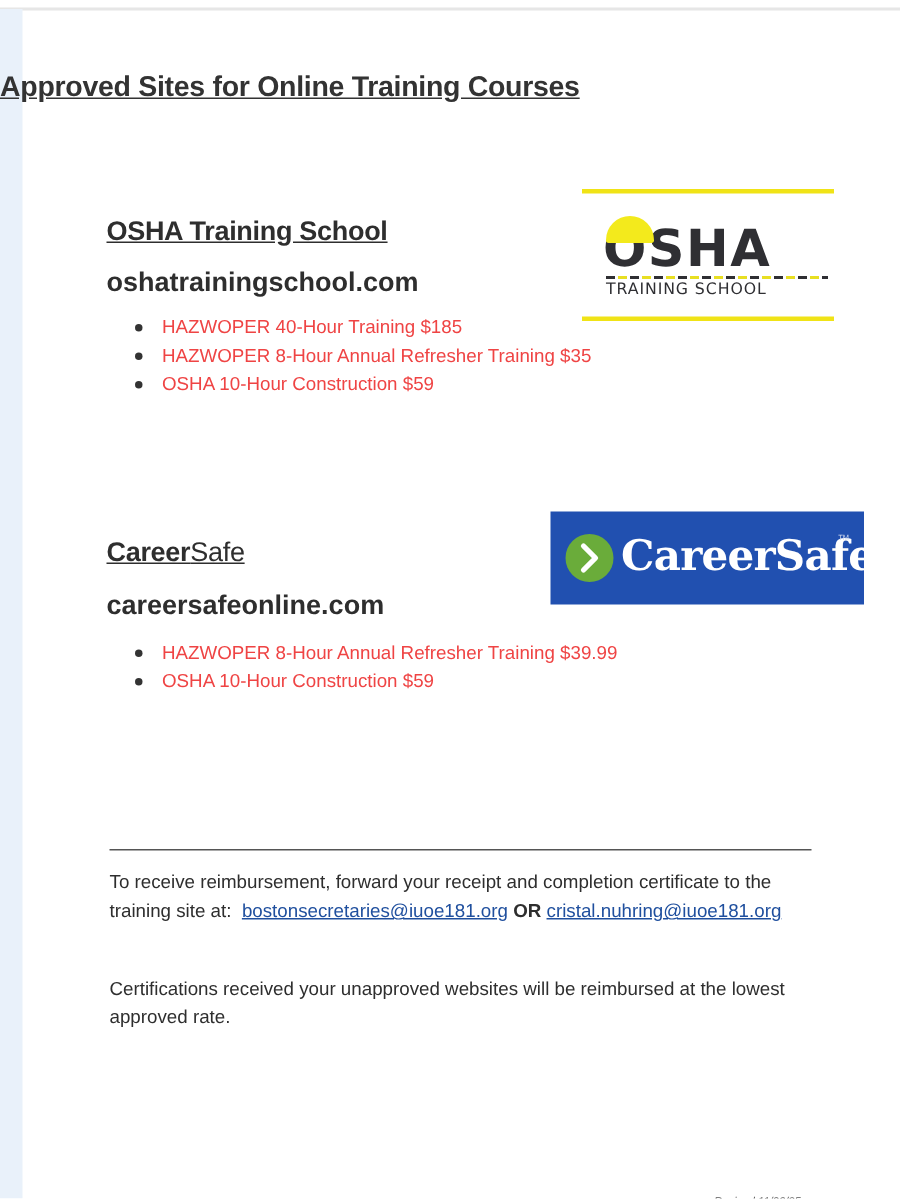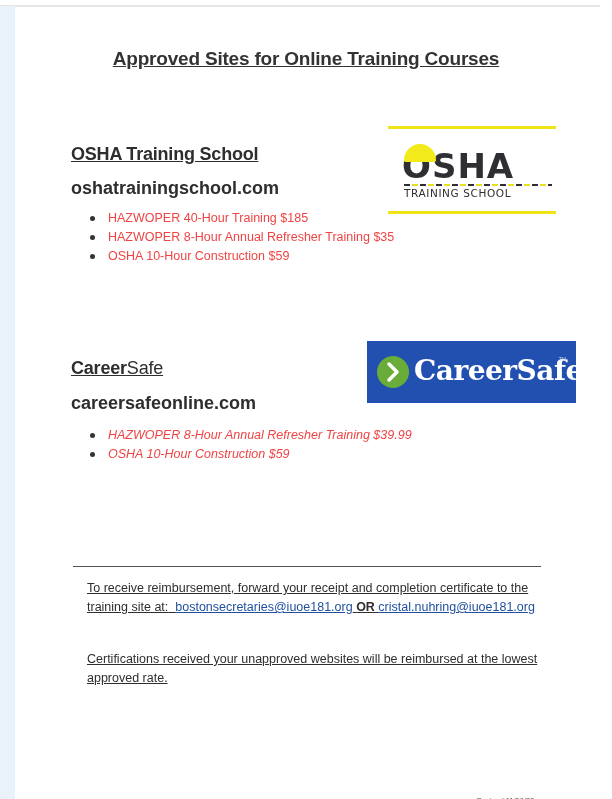--- a/index.html
+++ b/index.html
@@ -12,21 +12,21 @@
     .scan-edge-left {
       position: absolute; left: 0; top: 6px; width: 15px; height: 793px;
       background: #e9f1fa;
     }
     .scan-edge-top {
       position: absolute; left: 0; top: 5px; width: 600px; height: 2px;
       background: #e6e6e6;
     }
     .page-title {
       position: absolute; left: 0; width: 612px; top: 48px;
-      text-align: center; font-size: 19px; font-weight: bold;
+      text-align: left; font-size: 19px; font-weight: bold;
       text-decoration: underline; color: #333;
       letter-spacing: -0.2px;
     }
     .section-heading {
       position: absolute; left: 71px; font-size: 18px; font-weight: bold;
       text-decoration: underline; color: #2e2e2e; letter-spacing: -0.2px;
     }
     .section-heading .light { font-weight: normal; }
     .site-url {
       position: absolute; left: 71px; font-size: 18px; color: #2e2e2e; font-weight: bold;
@@ -73,21 +73,21 @@
     .cs-logo .circle svg { position: absolute; left: 0; top: 0; }
     .cs-logo .name {
       position: absolute; left: 47px; top: 13px; font-size: 28px; font-weight: bold;
       color: #ffffff; font-family: "DejaVu Serif", serif; letter-spacing: -0.5px;
     }
     .cs-logo .tm { position: absolute; right: 10px; top: 15px; font-size: 5px; color: #cfd8ee; }
     .divider {
       position: absolute; left: 73px; top: 566px; width: 468px; height: 1px; background: #555;
     }
     .para {
-      position: absolute; left: 87px; width: 480px; font-size: 12.5px; line-height: 19px; color: #2e2e2e; text-decoration: underline;
+      position: absolute; left: 73px; width: 480px; font-size: 12.5px; line-height: 19px; color: #2e2e2e;
     }
     .para a { color: #1f4f9e; text-decoration: underline; }
     .para b { font-weight: bold; }
     .revised {
       position: absolute; left: 476px; top: 796px; font-size: 7.5px; font-style: italic; color: #555;
     }
   </style>
 </head>
 <body>
 
@@ -108,21 +108,21 @@
   <div class="bar top"></div>
   <div class="wordmark">OSHA</div>
   <div class="helmet"></div>
   <div class="dashes"></div>
   <div class="sub">TRAINING SCHOOL</div>
   <div class="bar bottom"></div>
 </div>
 
 <div class="section-heading" style="top:358px;"><span>Career</span><span class="light">Safe</span></div>
 <div class="site-url" style="top:393px;">careersafeonline.com</div>
-<ul class="courses" style="top:426px;font-style:italic;">
+<ul class="courses" style="top:426px;">
   <li>HAZWOPER 8-Hour Annual Refresher Training $39.99</li>
   <li>OSHA 10-Hour Construction $59</li>
 </ul>
 
 <div class="cs-logo">
   <div class="circle">
     <svg width="32" height="32" viewBox="0 0 32 32">
         <polyline points="12,8 20,16 12,24" fill="none" stroke="#ffffff" stroke-width="3.5" stroke-linecap="round" stroke-linejoin="round"></polyline>
       </svg>
   </div>

